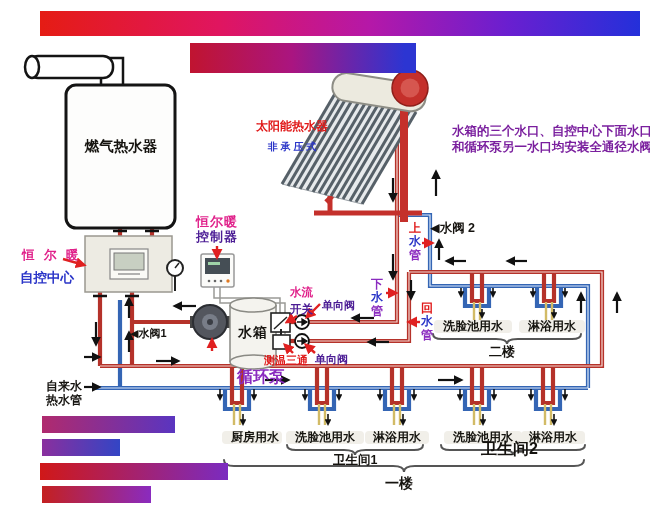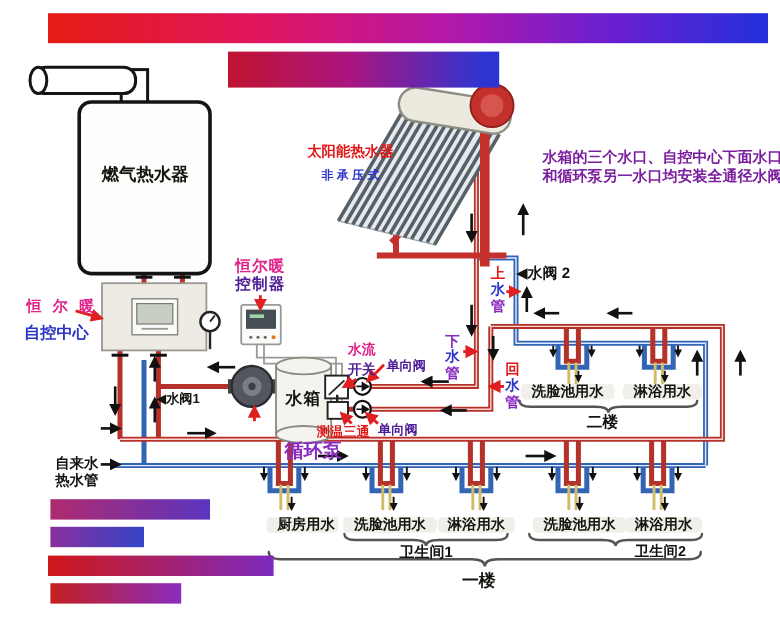--- a/index.html
+++ b/index.html
@@ -312,21 +312,21 @@
 <div class="lb pill" style="left:434px;top:320px;width:72px;">洗脸池用水</div>
 <div class="lb pill" style="left:519px;top:320px;width:60px;">淋浴用水</div>
 <div class="lb blk" style="left:489px;top:345px;font-size:13px;">二楼</div>
 
 <div class="lb pill" style="left:222px;top:431px;width:54px;text-align:right;">厨房用水</div>
 <div class="lb pill" style="left:286px;top:431px;width:72px;">洗脸池用水</div>
 <div class="lb pill" style="left:365px;top:431px;width:58px;">淋浴用水</div>
 <div class="lb pill" style="left:444px;top:431px;width:72px;">洗脸池用水</div>
 <div class="lb pill" style="left:521px;top:431px;width:58px;">淋浴用水</div>
 <div class="lb blk" style="left:333px;top:453px;font-size:12.5px;">卫生间1</div>
-<div class="lb blk" style="left:481px;top:453px;font-size:12px;margin-left:48px;">卫生间2</div>
+<div class="lb blk" style="left:481px;top:440px;font-size:16px;">卫生间2</div>
 <div class="lb blk" style="left:385px;top:476px;font-size:14px;">一楼</div>
 
 <div class="lb grad g1" style="left:42px;top:416px;font-size:15.5px;">水阀1为备用水口，</div>
 <div class="lb grad g2" style="left:42px;top:439px;font-size:15.5px;">平时关闭；</div>
 <div class="lb grad g3" style="left:40px;top:463px;font-size:15.5px;">水阀2是太阳能上水阀，</div>
 <div class="lb grad g4" style="left:42px;top:486px;font-size:15.5px;">上满水需关闭。</div>
 
 </div>
 
 </body></html>

